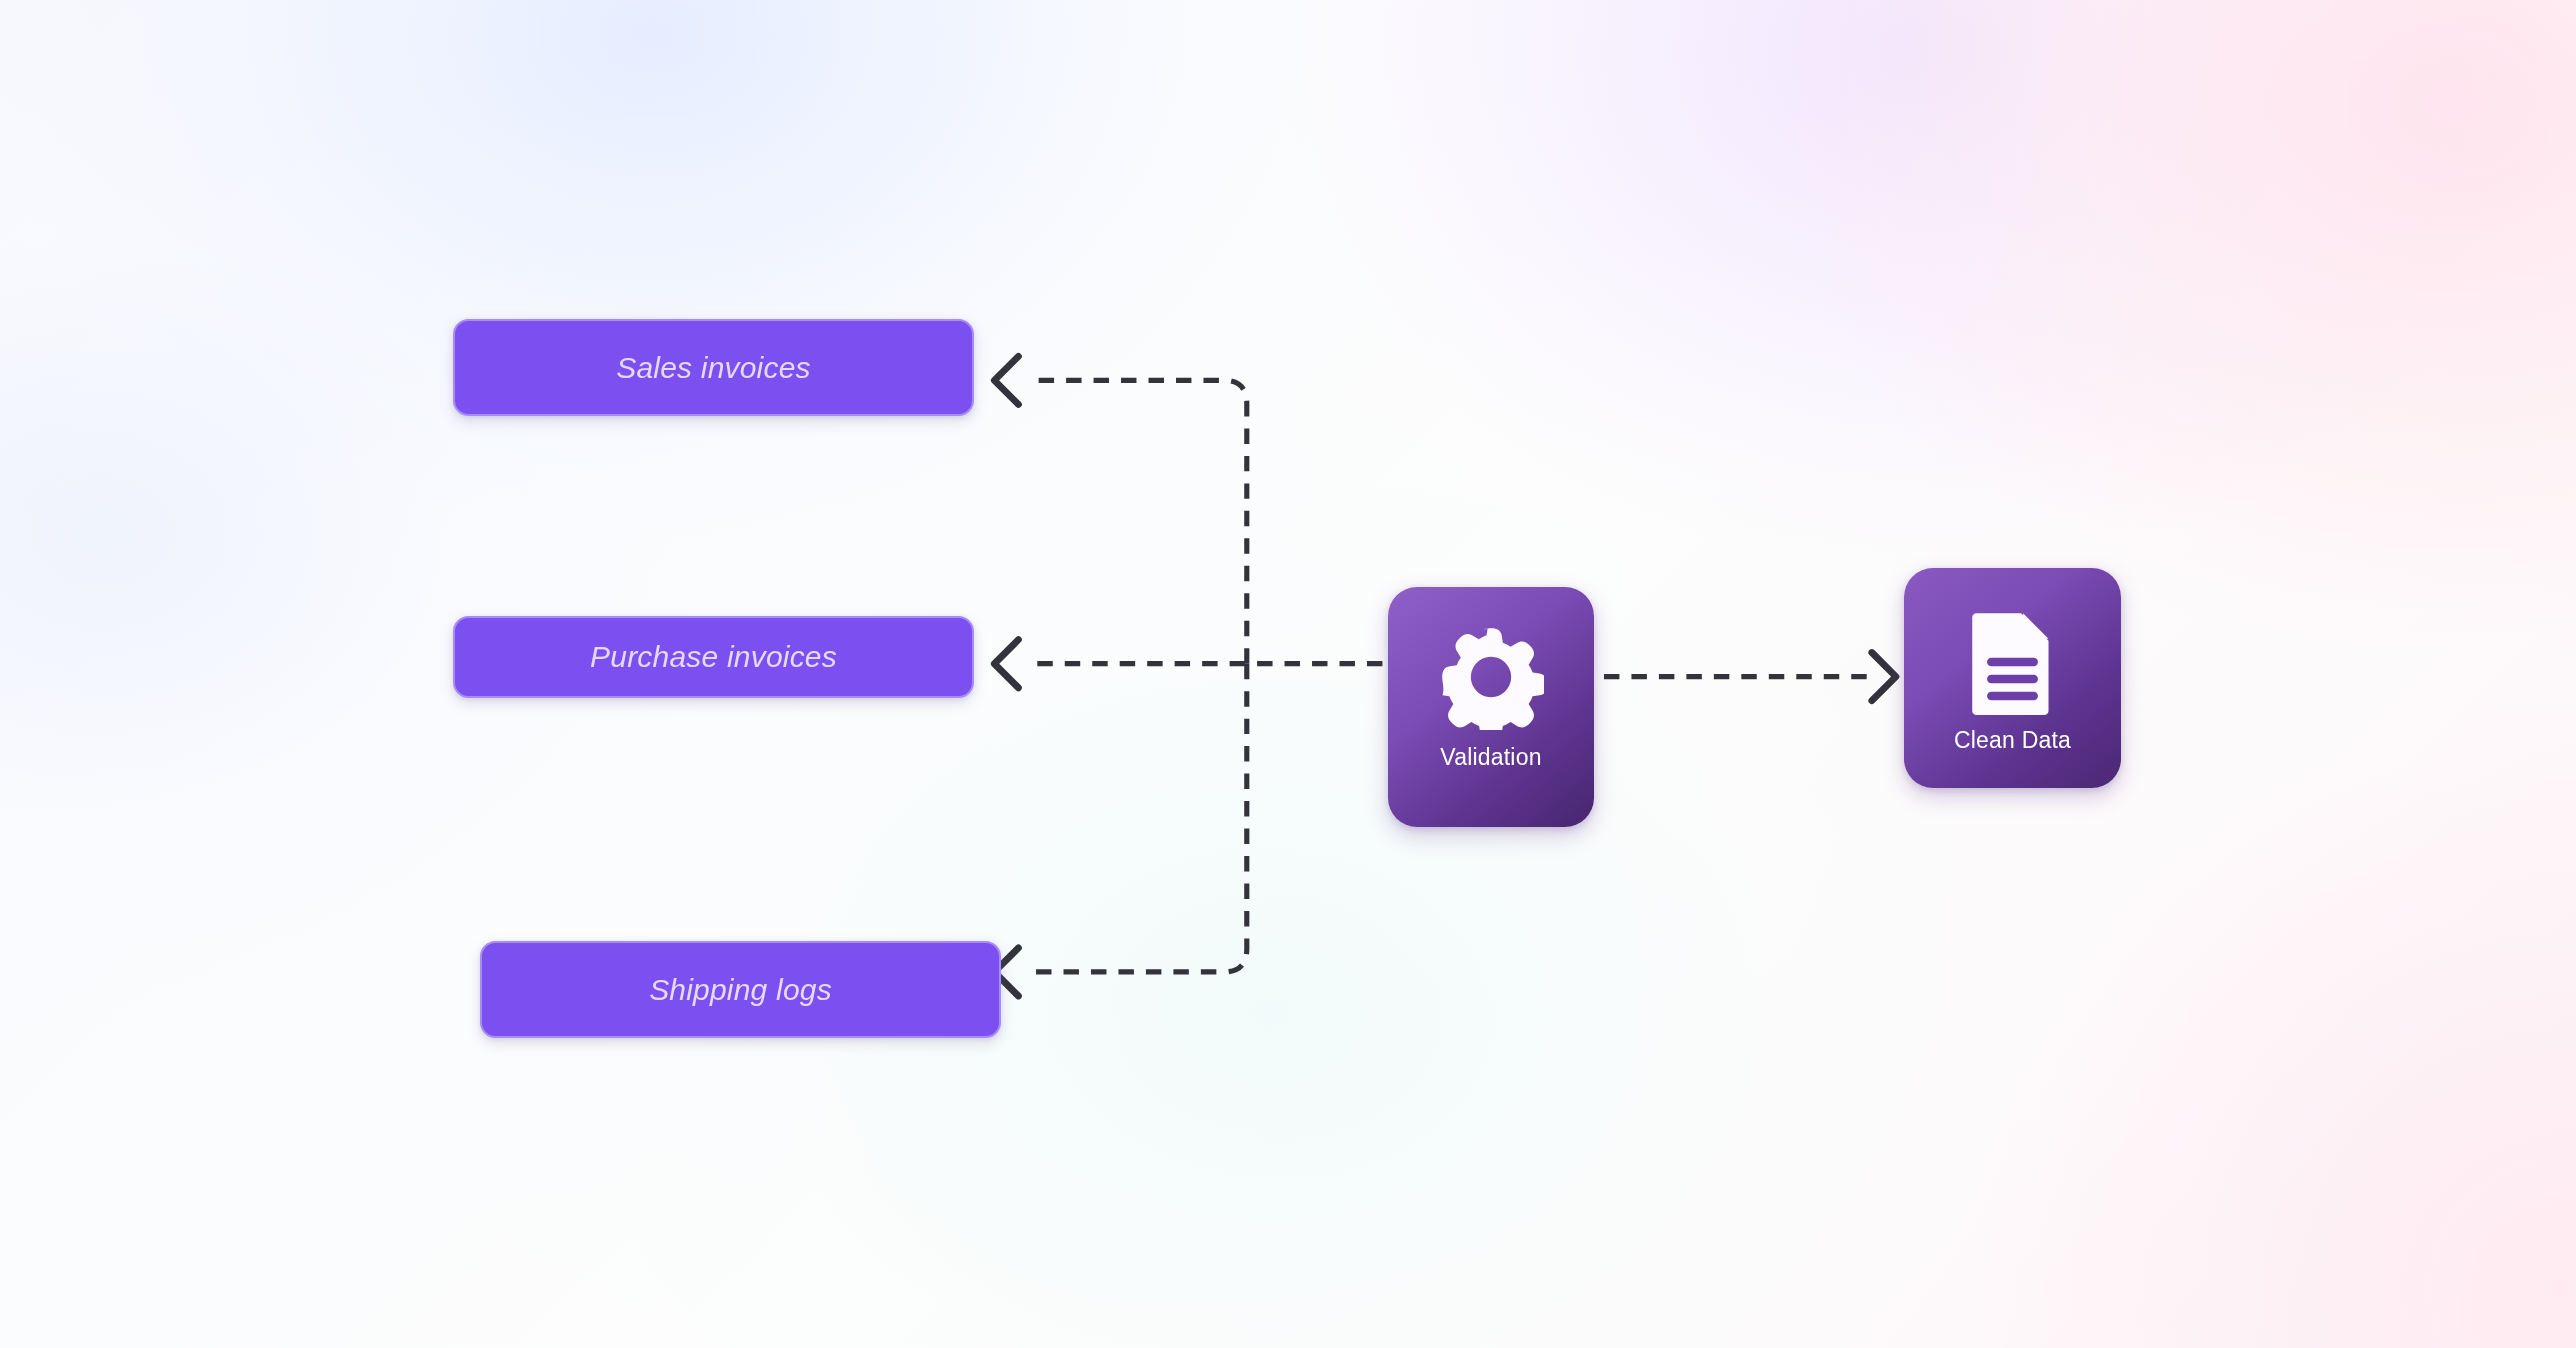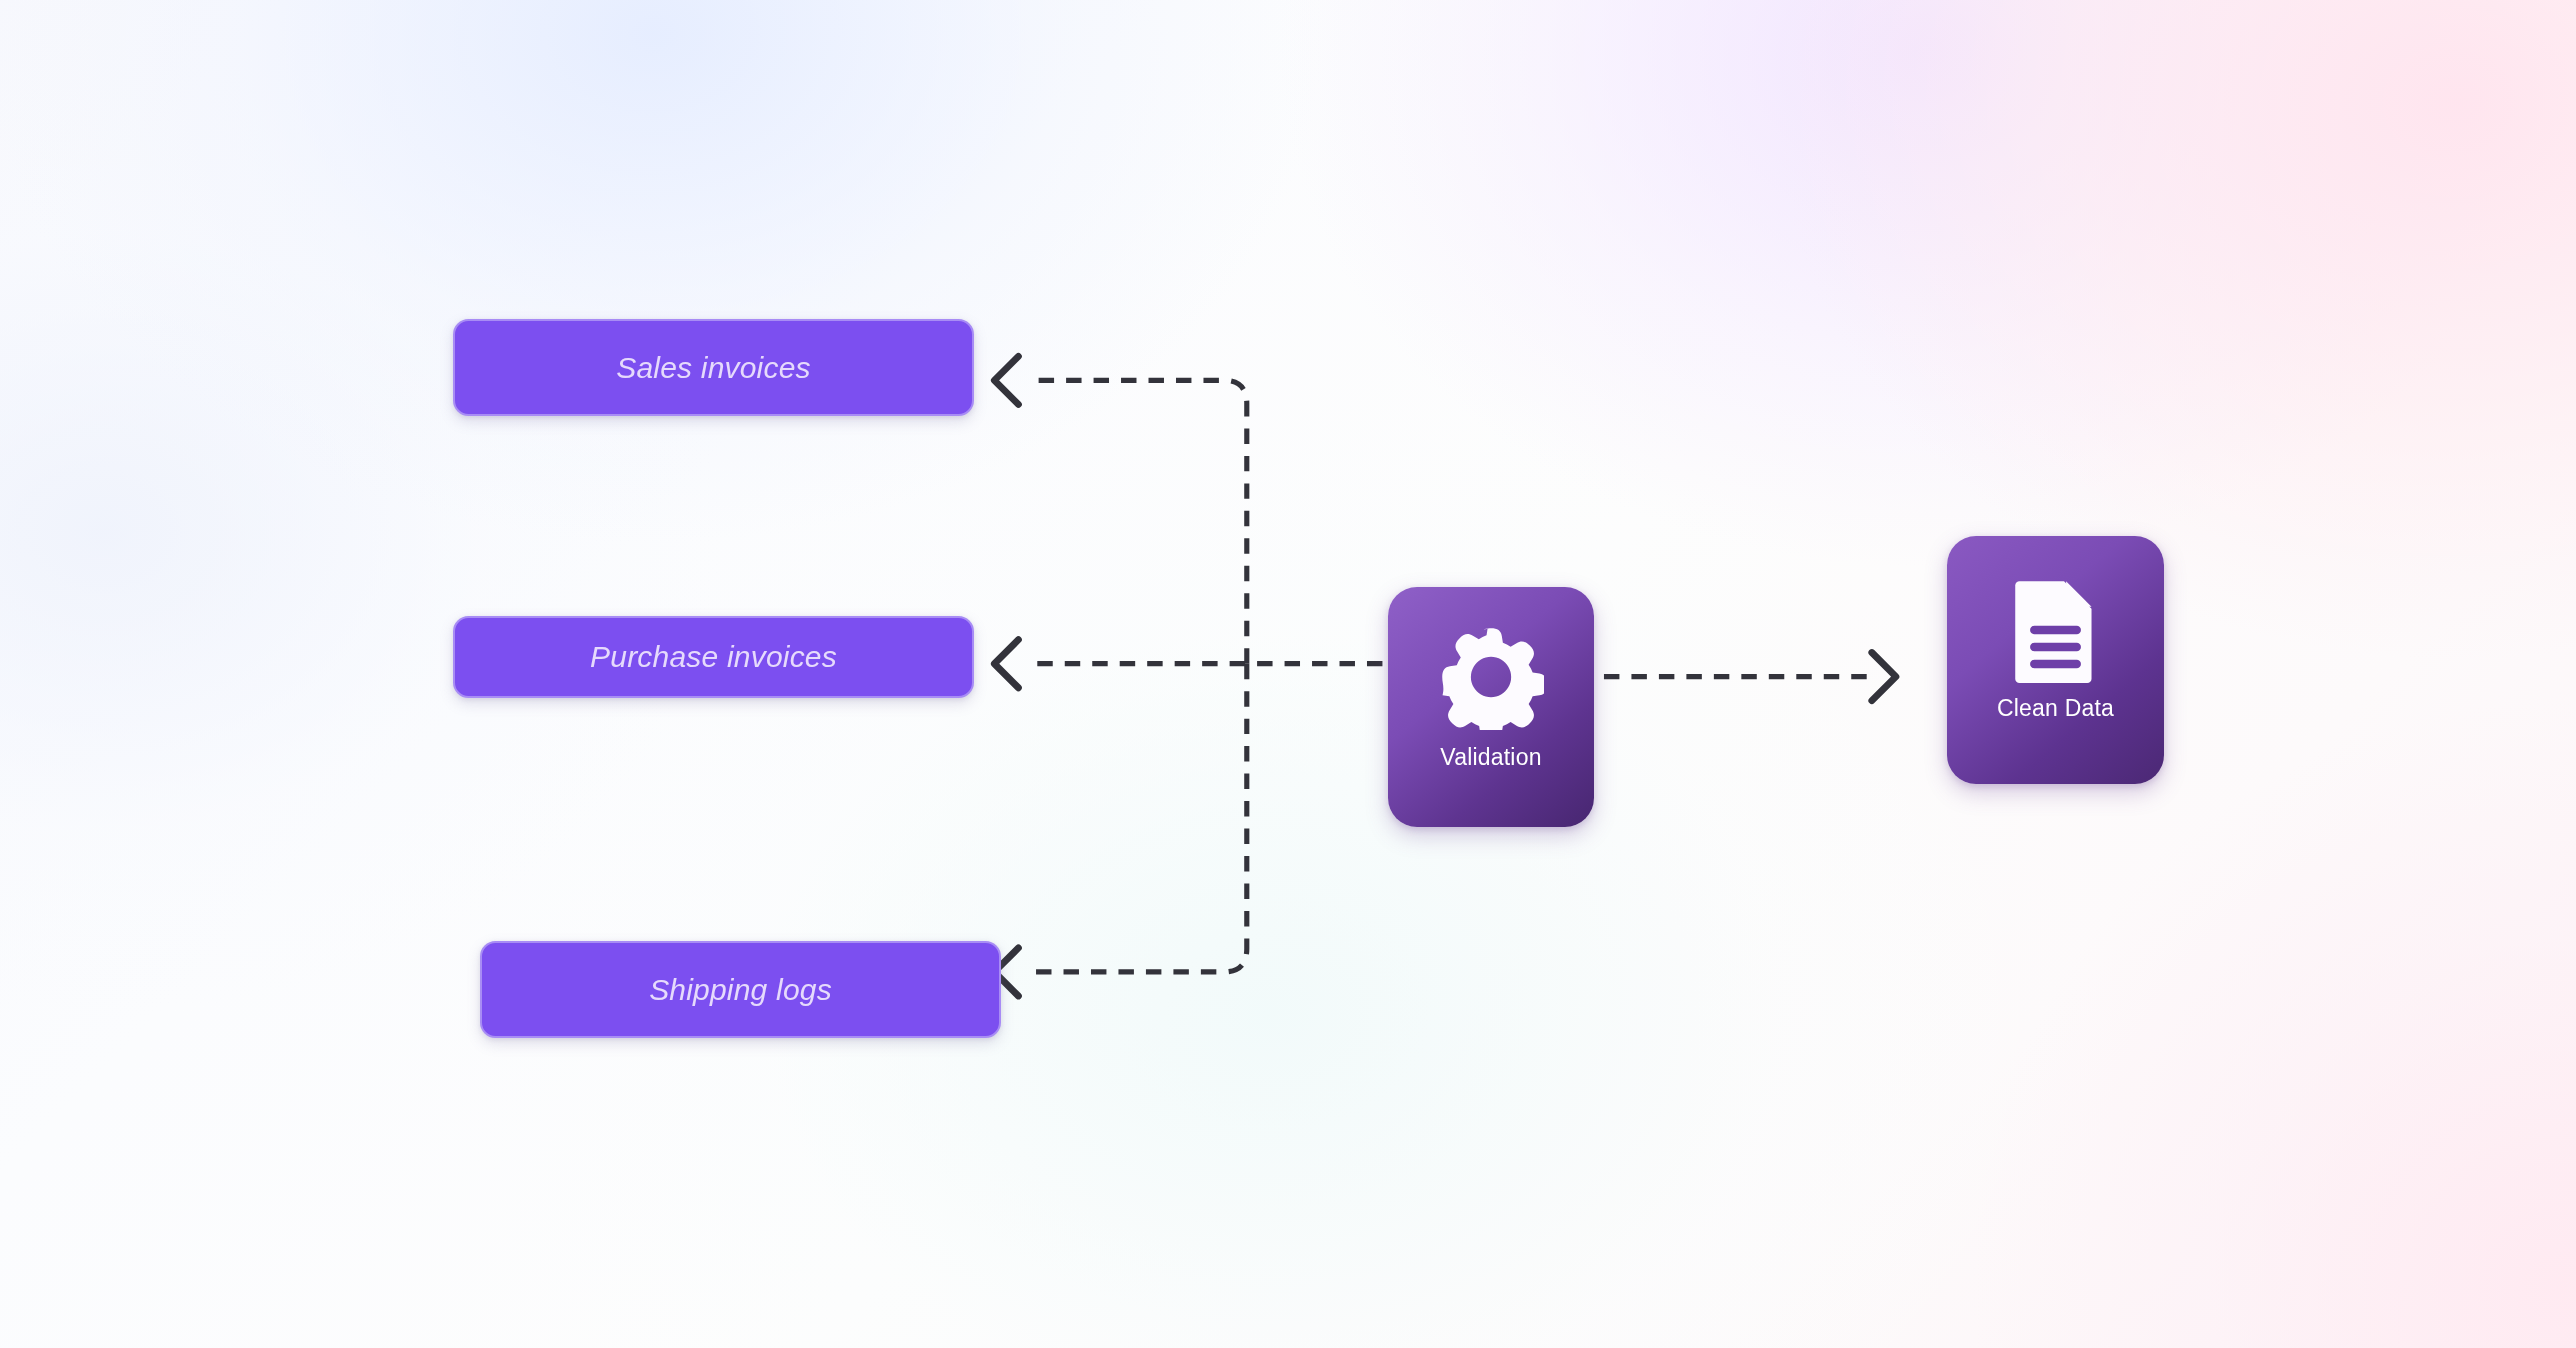--- a/index.html
+++ b/index.html
@@ -140,23 +140,23 @@
                  c-2.7 -4.4 -2.1 -8.1 2.3 -12.5
                  c4.4 -4.4 8.1 -5 12.5 -2.3 l5.6 3.4
                  c2.3 -1.6 4.7 -2.9 7.3 -3.8 l1 -6.4
                  C40.6 6.2 43.8 4 50 4 Z
                  M50 31 a19 19 0 1 0 0.01 0 Z" fill="#fdfbff" fill-rule="evenodd"></path>
       </svg>
     </div>
     <span class="node-label">Validation</span>
   </div>
 
-  <div class="node" style="left:1904px; top:536px; width:217px; height:248px;
+  <div class="node" style="left:1904px; top:568px; width:217px; height:220px;
               background:linear-gradient(140deg,#8a59c2 0%,#7b4cb5 35%,#5d3390 70%,#4b2874 100%);
-              padding-top:41px;margin-left:43px;">
+              padding-top:41px;">
     <div class="node-icon" style="width:89px; height:106px; margin-bottom:12px;">
       <svg viewBox="0 0 84 100" width="89" height="106" aria-hidden="true">
         <path d="M8 4 h42 l26 26 v66 a4 4 0 0 1 -4 4 H8 a4 4 0 0 1 -4 -4 V8 a4 4 0 0 1 4 -4 Z" fill="#fdfbff"></path>
         <path d="M52 4 l24 24 h-20 a4 4 0 0 1 -4 -4 Z" fill="#fdfbff"></path>
         <rect x="18" y="46" width="48" height="8" rx="4" fill="#6e3fa8"></rect>
         <rect x="18" y="62" width="48" height="8" rx="4" fill="#6e3fa8"></rect>
         <rect x="18" y="78" width="48" height="8" rx="4" fill="#6e3fa8"></rect>
       </svg>
     </div>
     <span class="node-label">Clean Data</span>

